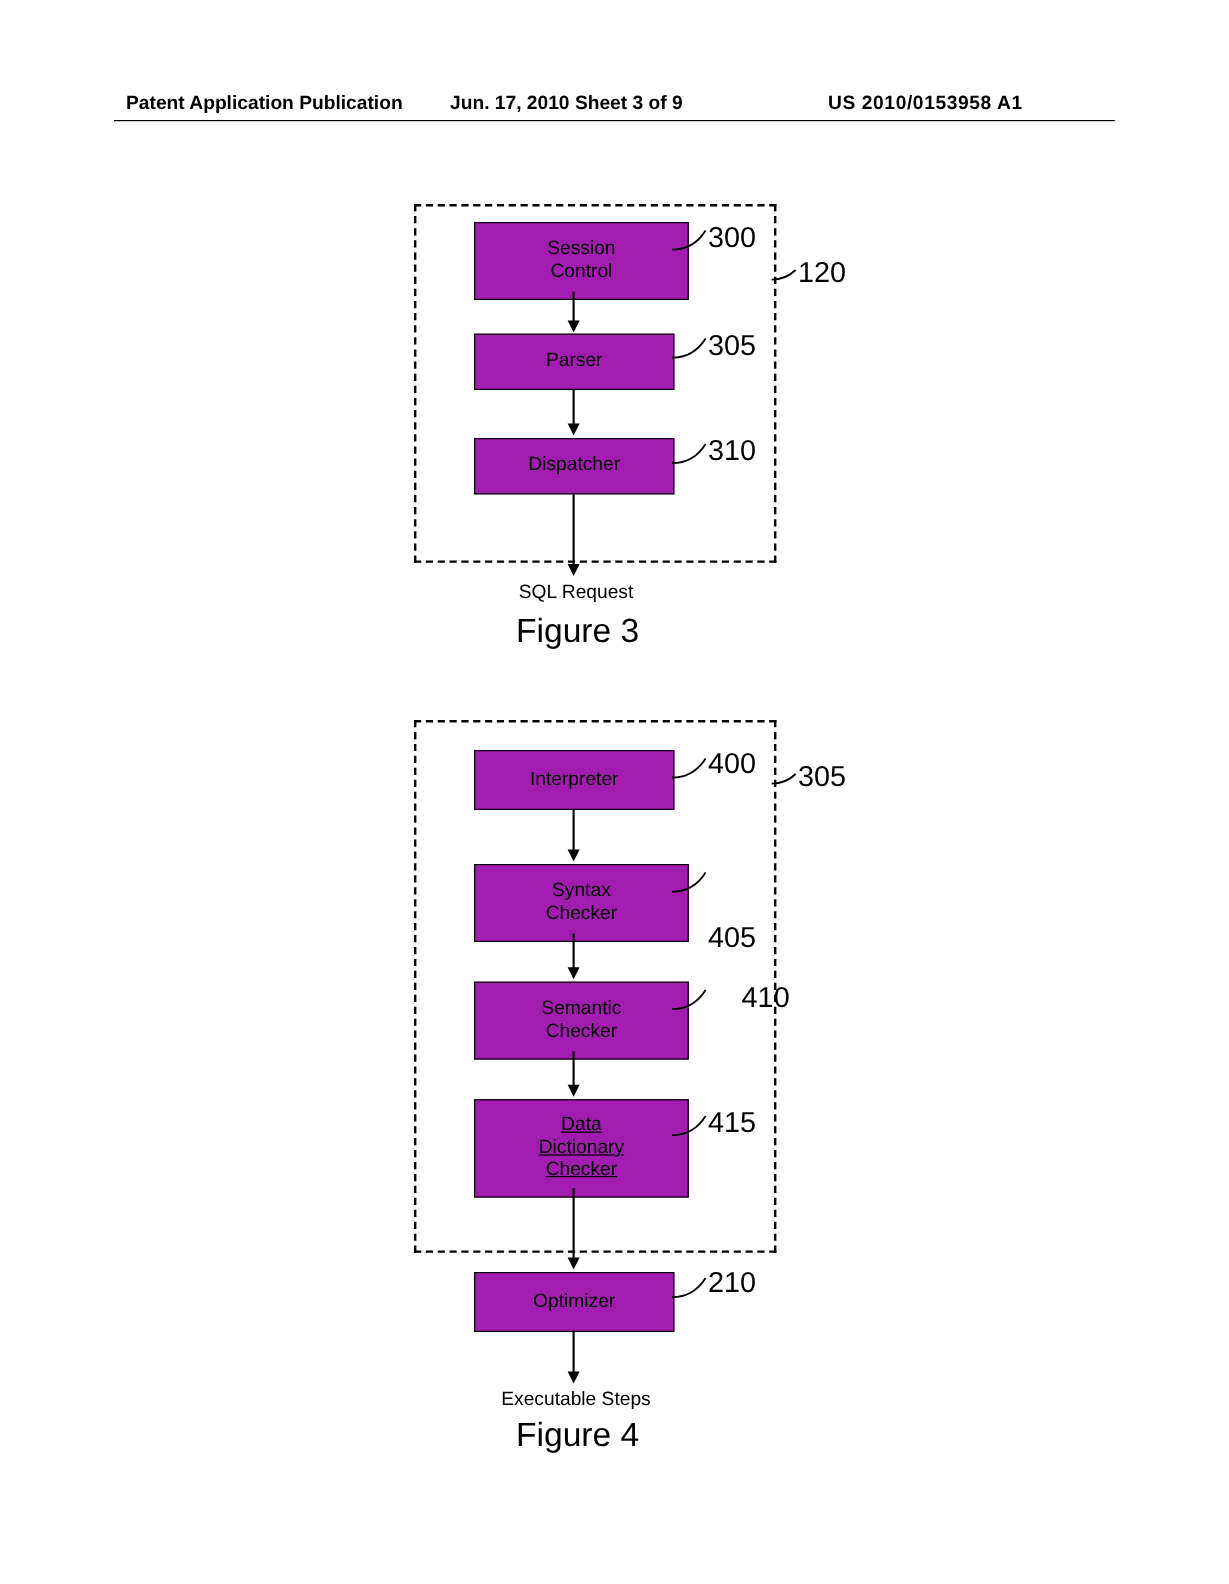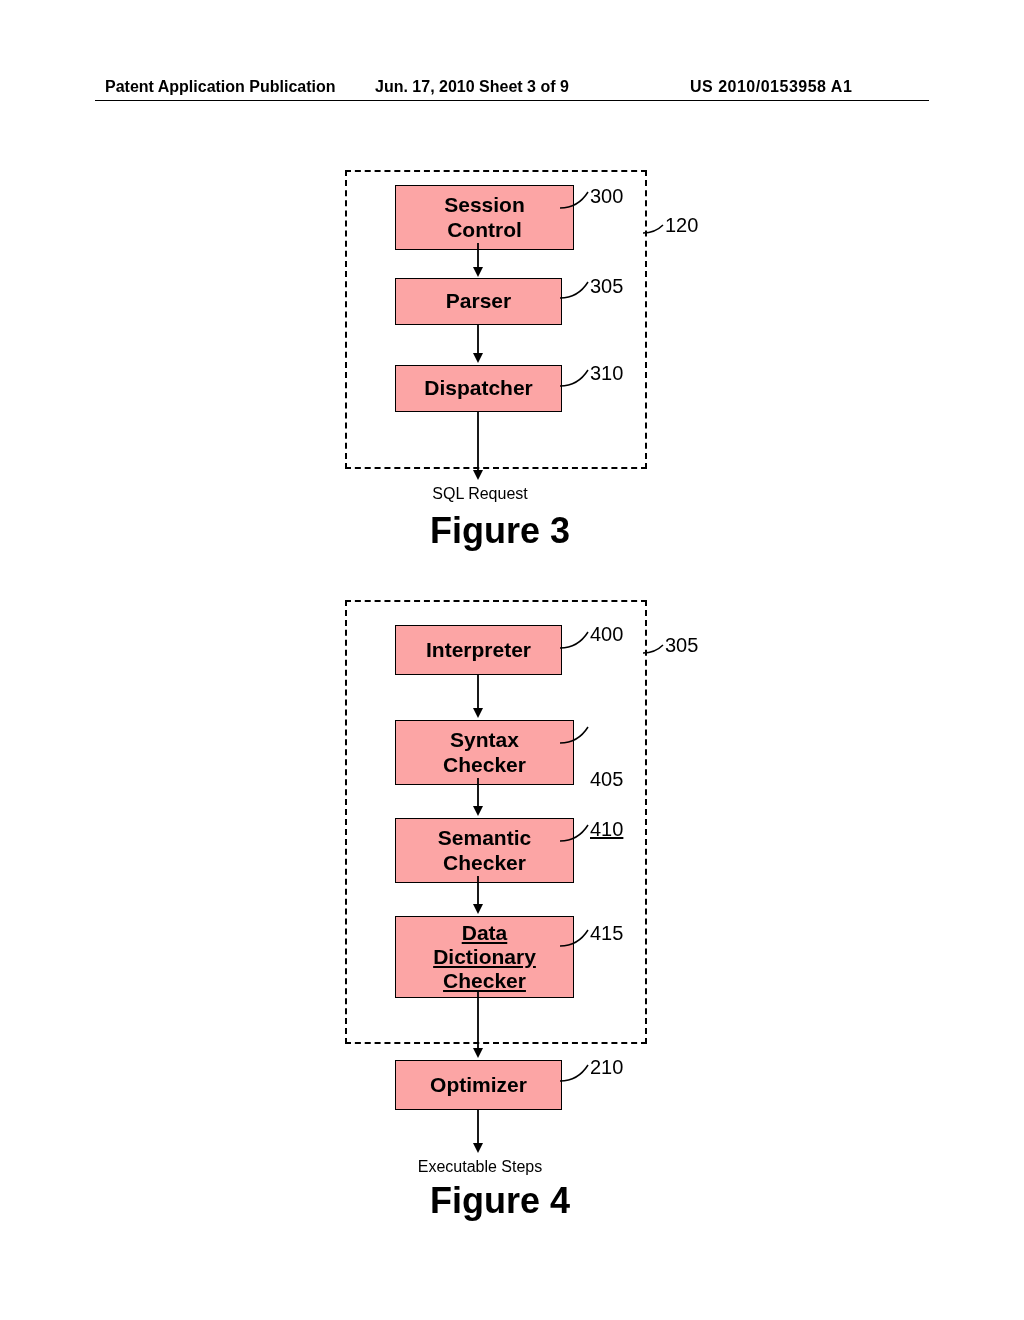--- a/index.html
+++ b/index.html
@@ -28,49 +28,48 @@
     left: 95px;
     right: 95px;
     height: 0;
     border-top: 1.5px solid #000;
   }
 
   .box {
     position: absolute;
     border: 1.5px solid #000;
     text-align: center;
-    font-size: 21px;
+    font-size: 16px;
     display: flex;
     align-items: center;
     justify-content: center;
     line-height: 1.15;
-    background: #fca5a5;
-    font-weight: bold;
+    background: #a21caf;
   }
   .box2 { padding: 4px 6px; }
 
   .dashed-box {
     position: absolute;
     border: 2px dashed #000;
     border-style: dashed;
   }
 
   .ref-label {
     position: absolute;
-    font-size: 20px;
+    font-size: 24px;
   }
   .out-label {
     position: absolute;
     font-size: 16px;
     text-align: center;
   }
   .fig-label {
     position: absolute;
-    font-size: 36px;
-    font-weight: bold;
+    font-size: 28px;
+    font-weight: normal;
   }
 
   svg.conn {
     position: absolute;
     overflow: visible;
   }
 </style>
 </head>
 <body>
 
@@ -153,21 +152,21 @@
 <svg class="conn" style="left:472px; top:778px; width:12px; height:40px;">
   <line x1="6" y1="0" x2="6" y2="30" stroke="#000" stroke-width="1.8"></line>
   <polygon points="6,38 1,28 11,28" fill="#000"></polygon>
 </svg>
 
 <div class="box box2" style="left:395px; top:818px; width:165px; height:55px; white-space:pre-line;">Semantic
 Checker</div>
 <svg class="conn" style="left:560px; top:823px; width:40px; height:25px;">
   <path d="M0 18 Q 18 18 28 2" stroke="#000" stroke-width="1.5" fill="none"></path>
 </svg>
-<div class="ref-label" style="left:590px; top:818px;text-decoration:underline;">410</div>
+<div class="ref-label" style="left:618px; top:818px;">410</div>
 
 <svg class="conn" style="left:472px; top:876px; width:12px; height:40px;">
   <line x1="6" y1="0" x2="6" y2="30" stroke="#000" stroke-width="1.8"></line>
   <polygon points="6,38 1,28 11,28" fill="#000"></polygon>
 </svg>
 
 <div class="box box2" style="left:395px; top:916px; width:165px; height:72px; white-space:pre-line; text-decoration: underline;">Data
 Dictionary
 Checker</div>
 <svg class="conn" style="left:560px; top:928px; width:40px; height:25px;">

